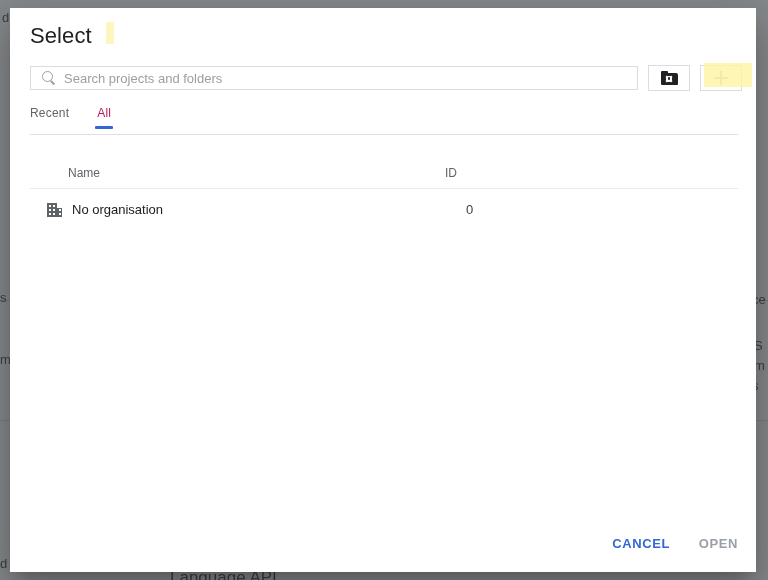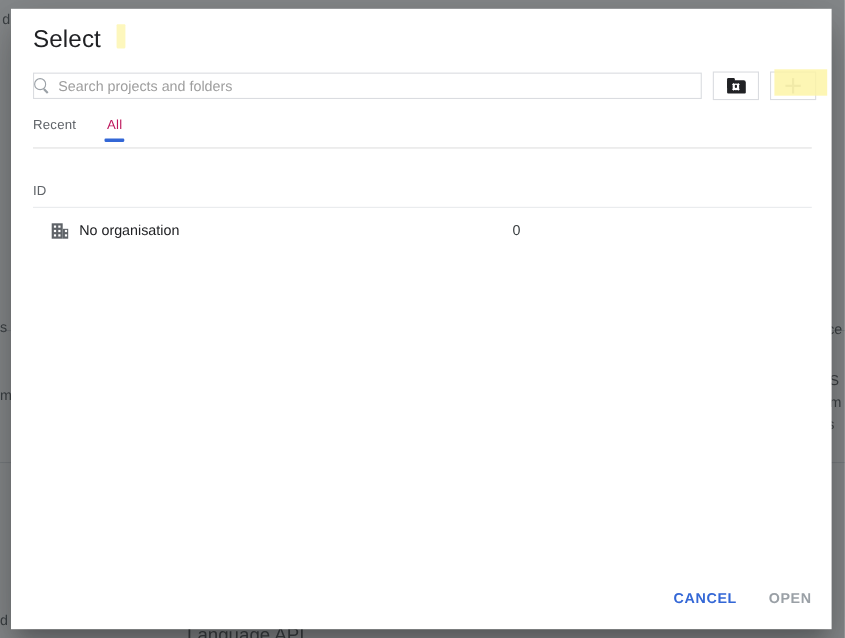--- a/index.html
+++ b/index.html
@@ -88,21 +88,21 @@
   }
   #search-box {
     position: absolute;
     left: 0; top: 9px;
     width: 608px;
     height: 24px;
     border: 1px solid #dadce0;
     background: #fff;
     display: flex;
     align-items: center;
-    padding: 0 0;
+    padding: 0 11px;
   }
   #search-box .mag {
     width: 14px; height: 14px;
     flex: 0 0 14px;
     margin-right: 8px;
     position: relative;
   }
   #search-box .mag::before {
     content: "";
     position: absolute;
@@ -401,20 +401,21 @@
   </div>
 
   <div id="tabs">
     <div class="tab">Recent</div>
     <div class="tab active">All</div>
   </div>
   <div id="tabs-rule"></div>
 
   <div id="table">
     <div class="th-row">
+      <div class="c-name">Name</div>
       <div class="c-id">ID</div>
     </div>
     <div id="header-rule"></div>
 
     <div class="tr-row">
       <div class="c-name">
         <span class="bldg">
           <span class="main"></span>
             <span class="annex"></span>
           <i class="w1"></i>

